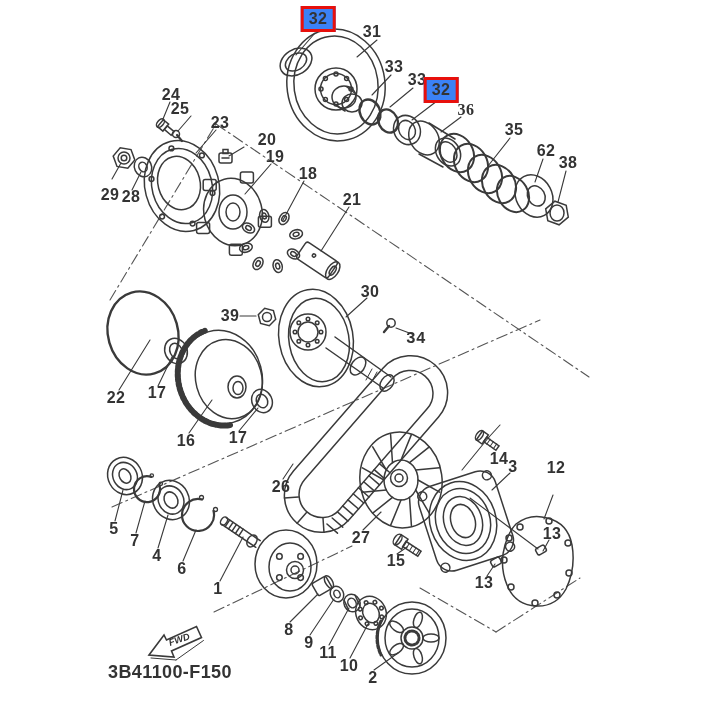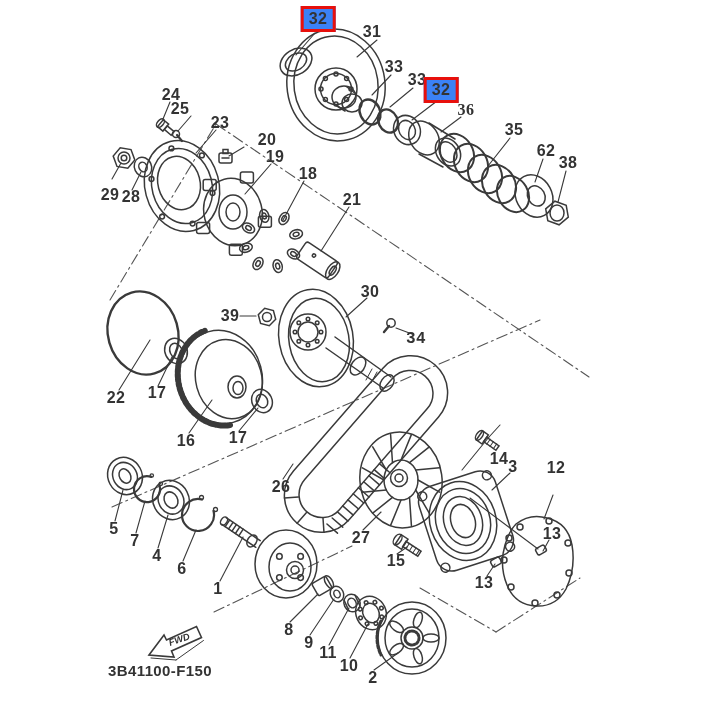--- a/index.html
+++ b/index.html
@@ -4,21 +4,21 @@
 <style>
   html,body{margin:0;padding:0;}
   body{width:704px;height:703px;position:relative;background:#fff;overflow:hidden;
        font-family:"Liberation Sans",sans-serif;}
   .stage{position:absolute;inset:0;}
   svg{position:absolute;left:0;top:0;z-index:1;}
   .part-label{position:absolute;transform:translate(-50%,-50%);font-weight:bold;
 formatting      font-size:14.5px;color:#333;white-space:nowrap;z-index:3;background:transparent;
       letter-spacing:.4px;line-height:1;}
   .part-label.boxed{border:3.5px solid var(--hl,#e8100c);padding:2px 5px;background:#3b82f6;}
-  .part-code{position:absolute;left:108px;top:662px;font-weight:bold;font-size:15px;
+  .part-code{position:absolute;left:108px;top:662px;font-weight:bold;font-size:18px;
       color:#333;letter-spacing:.4px;z-index:3;}
 </style>
 </head>
 <body>
 
 <div class="stage">
 
 <svg width="704" height="703" viewBox="0 0 704 703" fill="none" stroke="#3a3a3a" stroke-width="1.5" stroke-linecap="round">
 
   <g stroke="#555" stroke-width="1.1" stroke-dasharray="11 4 2 4">

